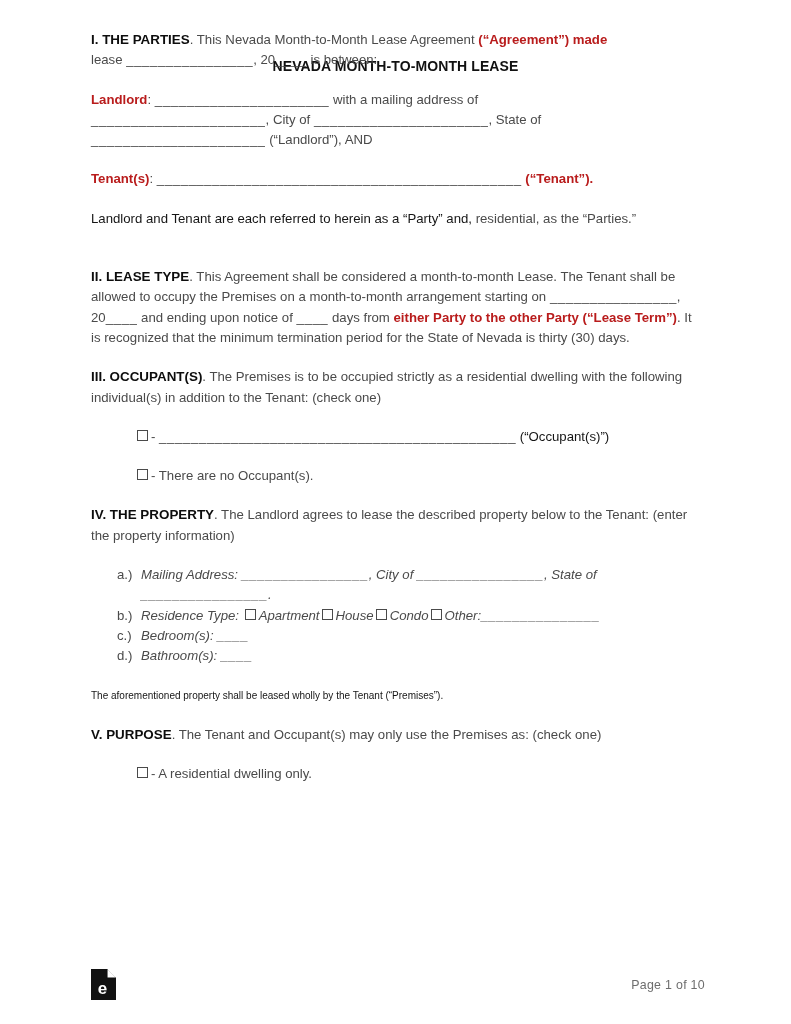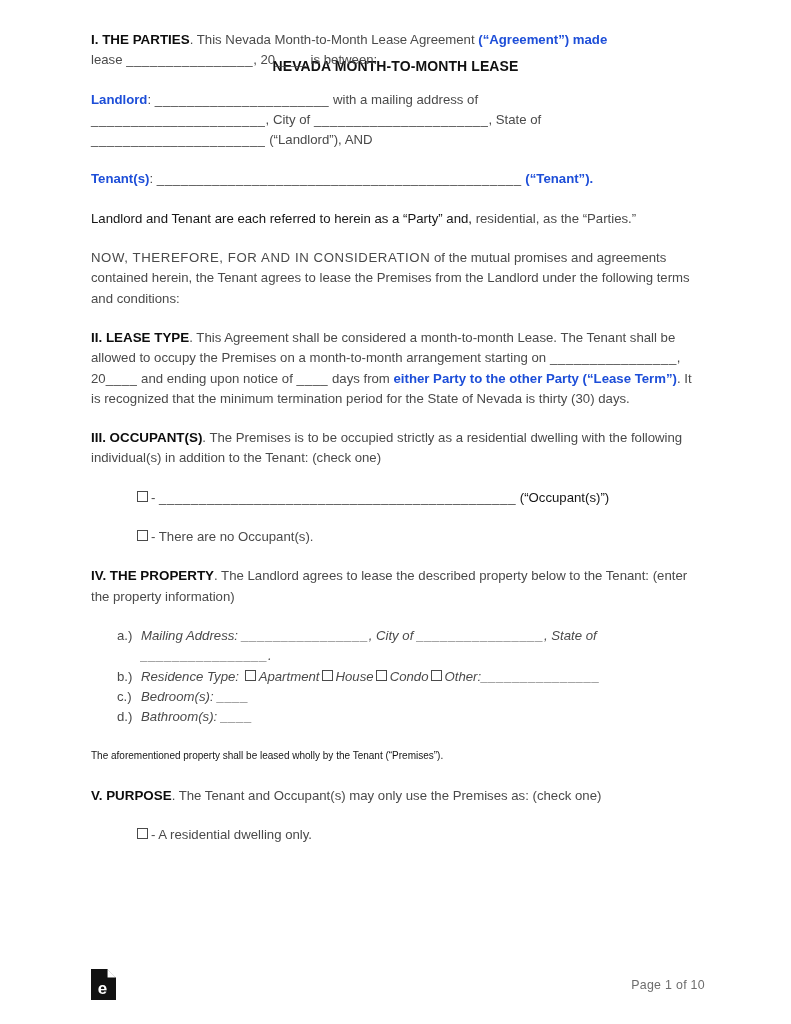--- a/index.html
+++ b/index.html
@@ -40,21 +40,21 @@
     text-align: left;
   }
   .spacer-lg { height: 30px; }
   .spacer-md { height: 19px; }
   .sec-head {
     font-weight: bold;
     color: #0d0d0d;
     font-size: 13.4px;
   }
   .strong-dark {
-    color: #1d4ed8;
+    color: #b91c1c;
     font-weight: bold;
   }
   .dark {
     color: #151515;
   }
   .blank {
     letter-spacing: 0.6px;
     color: #4a4a4a;
   }
   .checkline {
@@ -155,23 +155,20 @@
     </p>
 
     <div class="spacer-md"></div>
 
     <p class="para">
       <span class="dark">Landlord and Tenant are each referred to herein as a “Party” and,</span><span> residential, as the “Parties.”</span>
     </p>
 
     <div class="spacer-md"></div>
 
-    <p class="para">
-      <span style="letter-spacing:0.6px;">NOW, THEREFORE, FOR AND IN CONSIDERATION</span><span> of the mutual promises and agreements contained herein, the Tenant agrees to lease the Premises from the Landlord under the following terms and conditions:</span>
-    </p>
 
     <div class="spacer-md"></div>
 
     <p class="para">
       <span class="sec-head">II. LEASE TYPE</span><span>. This Agreement shall be considered a month-to-month Lease. The Tenant shall be allowed to occupy the Premises on a month-to-month arrangement starting on </span><span class="blank">________________</span><span>, 20</span><span class="blank">____</span><span> and ending upon notice of </span><span class="blank">____</span><span> days from </span><span class="strong-dark">either Party to the other Party (“Lease Term”)</span><span>. It is recognized that the minimum termination period for the State of Nevada is thirty (30) days.</span>
     </p>
 
     <div class="spacer-md"></div>
 
     <p class="para">

